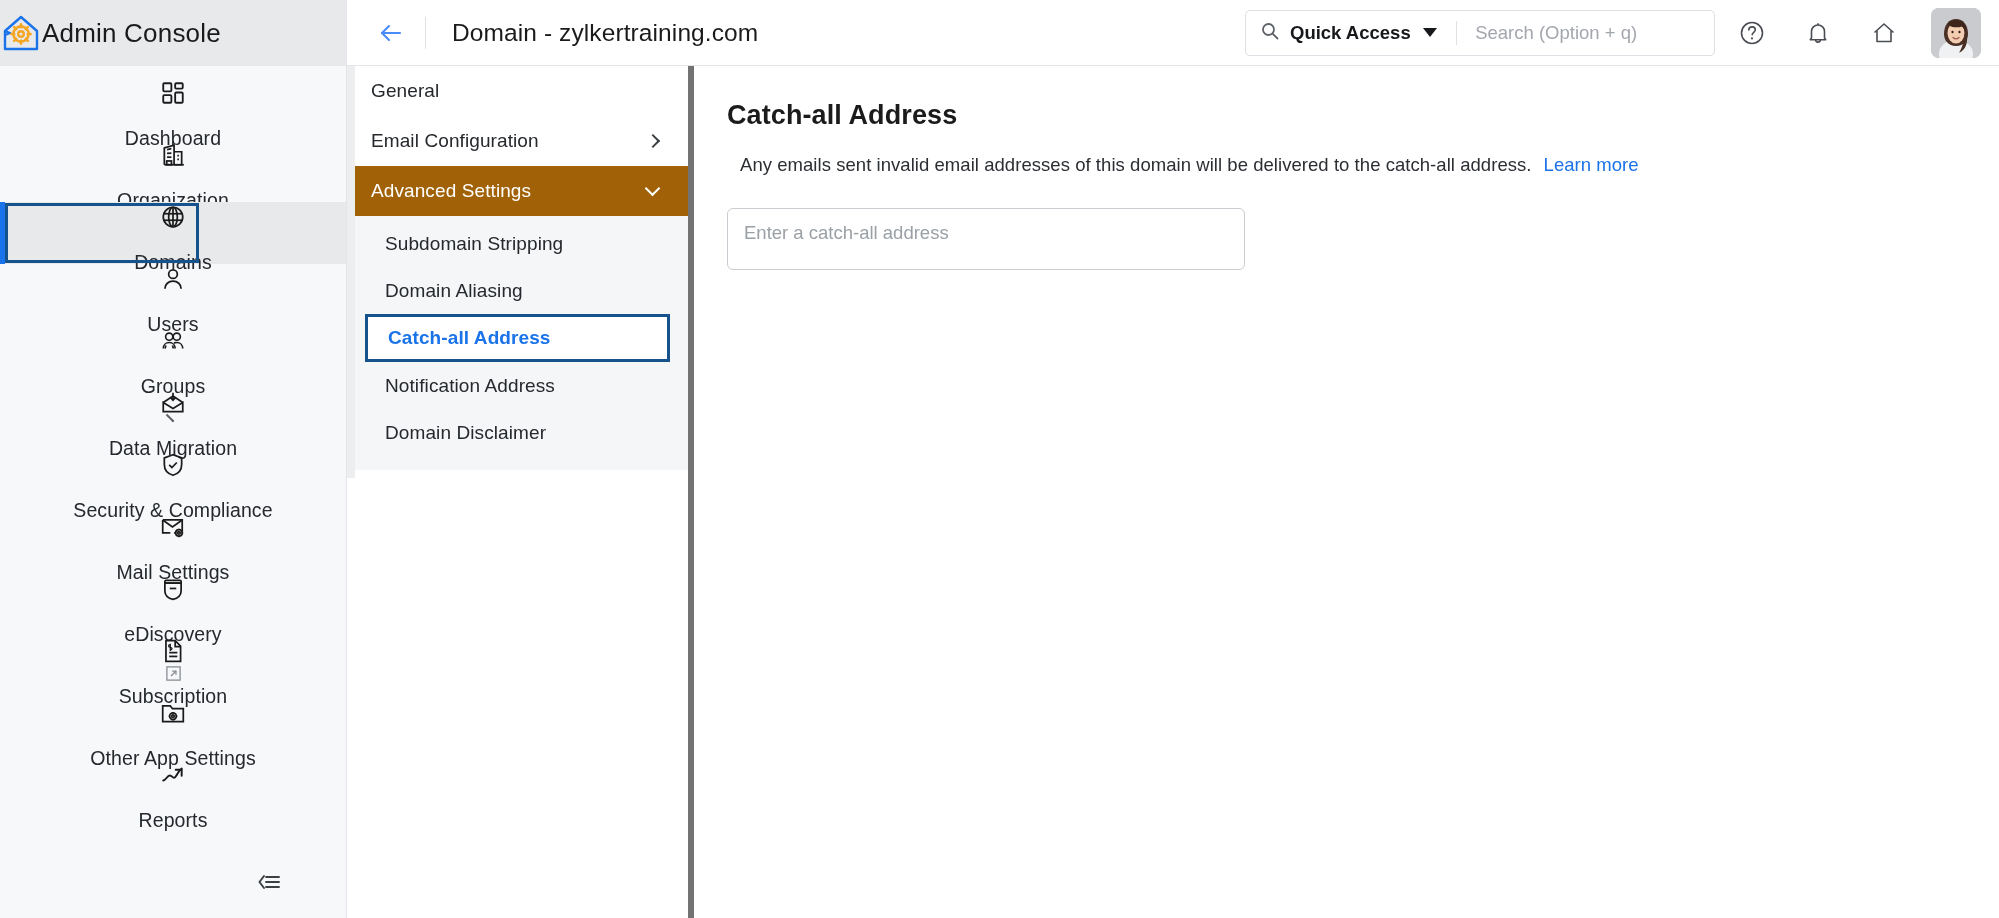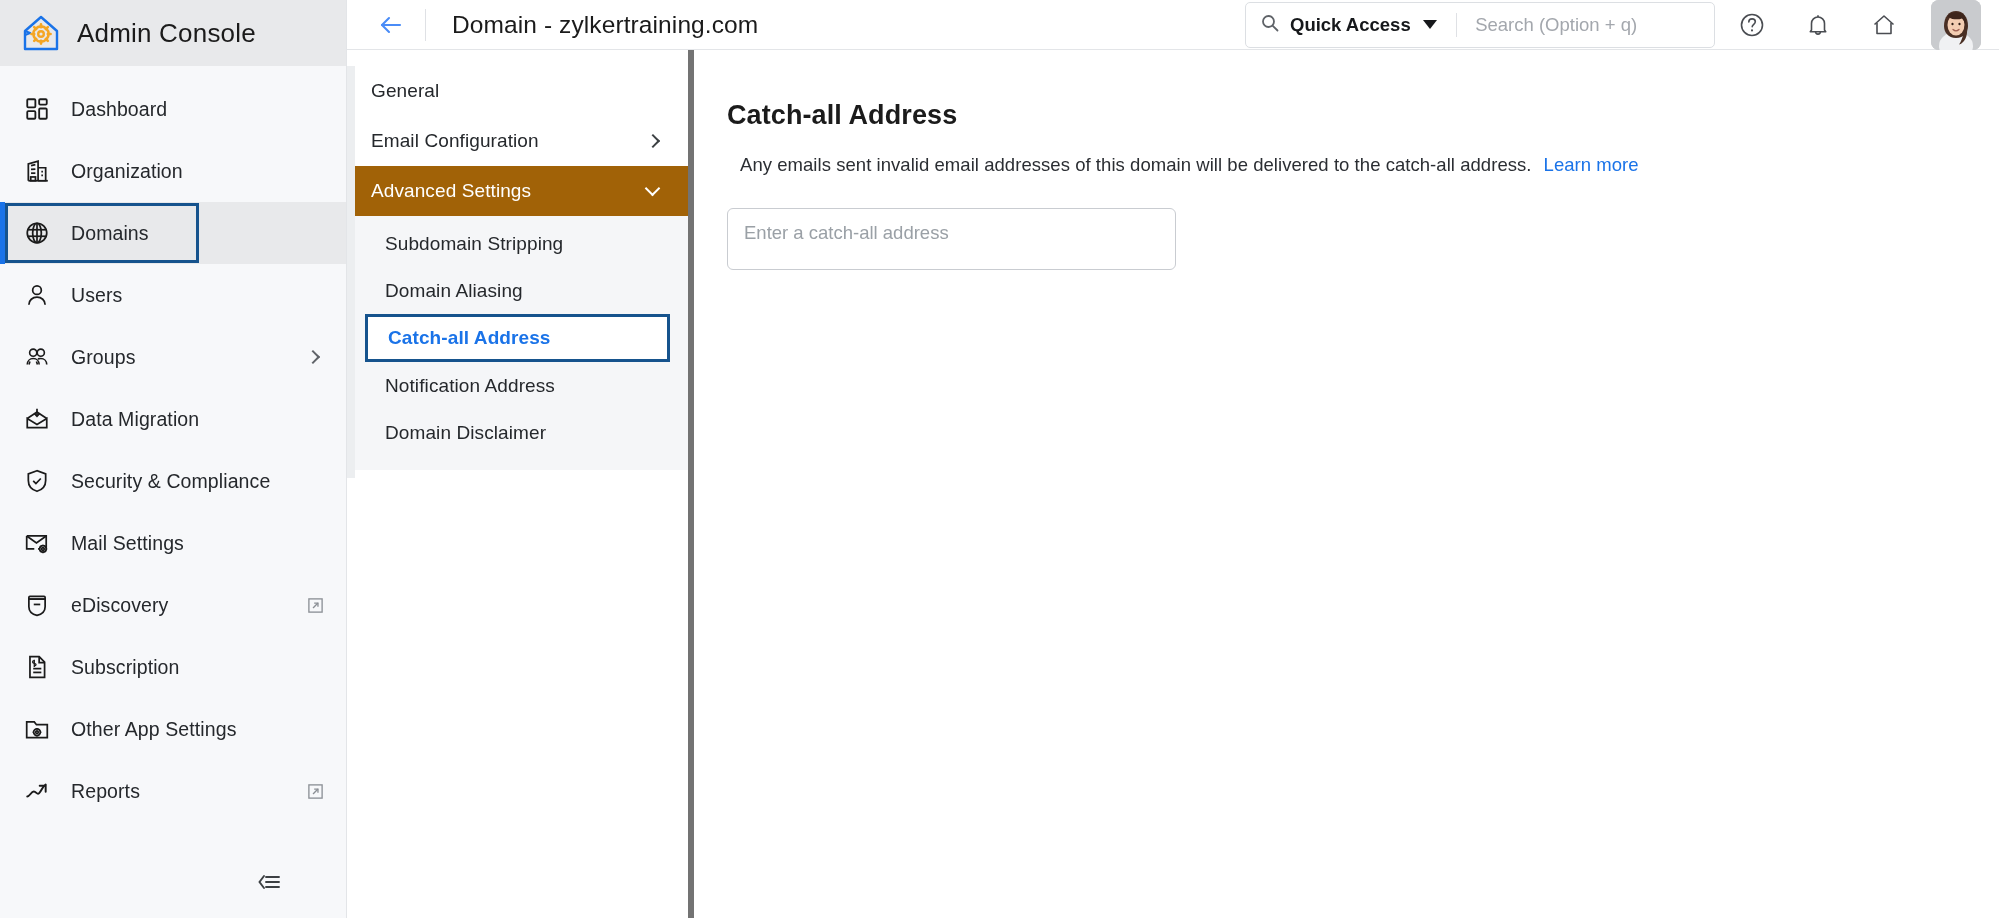--- a/index.html
+++ b/index.html
@@ -15,32 +15,32 @@
     width: 347px; height: 918px;
     background: #f7f8fa;
     border-right: 1px solid #e3e5e8;
     display: flex; flex-direction: column;
     position: relative; flex: 0 0 347px;
   }
   .brand {
     height: 66px; min-height: 66px;
     background: #e8e9eb;
     display: flex; align-items: center;
-    padding-left: 20px; gap: 15px;
+    
   }
   .brand-logo { width: 42px; height: 42px; flex: 0 0 42px; }
   .brand-title {
     font-size: 26px; color: #1b1b1b; font-weight: 400;
     letter-spacing: .2px; white-space: nowrap;
   }
   .nav { padding-top: 12px; flex: 1; overflow: hidden; }
   .nav-item {
     height: 62px; display: flex; align-items: center;
     padding-left: 22px; padding-right: 22px;
-    gap: 19px; position: relative; cursor: pointer;
+    gap: 19px; position: relative; cursor: pointer; flex-direction: column;
   }
   .nav-item .ico { width: 30px; height: 30px; flex: 0 0 30px; display:flex; align-items:center; justify-content:center; }
   .nav-label { font-size: 19.5px; color: #25282c; white-space: nowrap; flex: 1; letter-spacing: .1px; }
   .nav-item.selected { background: #e8e9eb; }
   .nav-item.selected::before {
     content: ""; position: absolute; left: 0; top: 0; bottom: 0;
     width: 5px; background: #1a73e8;
   }
   .nav-item.selected .focus-ring {
     position: absolute; left: 5px; right: 147px; top: 1px; bottom: 1px;
@@ -75,21 +75,21 @@
     margin: 0 18px 0 18px; padding-left: 20px;
     font-size: 19px; color: #25282c; cursor: pointer; letter-spacing: .1px;
   }
   .sub-child.current {
     background: #ffffff; color: #1a73e8; font-weight: bold;
     border: 3px solid #16538d; height: 48px;
   }
 
   
   .header {
-    position: absolute; left: 347px; top: 0; right: 0; height: 50px;
+    position: absolute; left: 347px; top: 0; right: 0; height: 66px;
     background: #ffffff; border-bottom: 1px solid #e3e5e8;
     display: flex; align-items: center; z-index: 5;
   }
   .back-btn { margin-left: 24px; width: 40px; height: 40px; display: flex; align-items: center; justify-content: center; cursor: pointer; }
   .hdr-sep { width: 1px; height: 32px; background: #dfe1e5; margin-left: 14px; }
   .hdr-title { margin-left: 26px; font-size: 24.5px; color: #1b1b1b; white-space: nowrap; letter-spacing: .1px; }
   .hdr-right { margin-left: auto; display: flex; align-items: center; gap: 8px; padding-right: 18px; padding-left: 37px; }
   .searchbox {
     display: flex; align-items: center; height: 46px; width: 470px;
     border: 1px solid #dcdfe3; border-radius: 5px; padding: 0 14px; gap: 10px;
@@ -101,21 +101,21 @@
   .search-input::placeholder { color: #a3a7ad; }
   .hdr-ico { width: 58px; height: 58px; display: flex; align-items: center; justify-content: center; cursor: pointer; }
   .avatar { width: 50px; height: 50px; border-radius: 8px; overflow: hidden; margin-left: 10px; background: #c8cacd; cursor: pointer; }
 
   
   .main { position: absolute; left: 694px; top: 66px; right: 0; bottom: 0; background: #ffffff; padding: 34px 40px 0 33px; }
   .page-title { font-size: 27px; color: #1b1b1b; font-weight: bold; letter-spacing: .1px; }
   .page-desc { margin-top: 23px; font-size: 18.5px; color: #2b2e33; letter-spacing: .05px; margin-left: 13px; }
   .learn-more { color: #1a73e8; text-decoration: none; margin-left: 12px; cursor: pointer; }
   .catchall-input {
-    margin-top: 32px; width: 449px; height: 62px;
+    margin-top: 32px; width: 518px; height: 62px;
     border: 1px solid #c9ccd1; border-radius: 6px;
     padding: 12px 16px; font-size: 18.5px; color: #16181b;
     font-family: "Liberation Sans", sans-serif; outline: none;
     background: #fff; vertical-align: top; resize: none; line-height: 1.3;
   }
   .catchall-input::placeholder { color: #9aa0a6; }
 </style>
 </head>
 <body>
 

